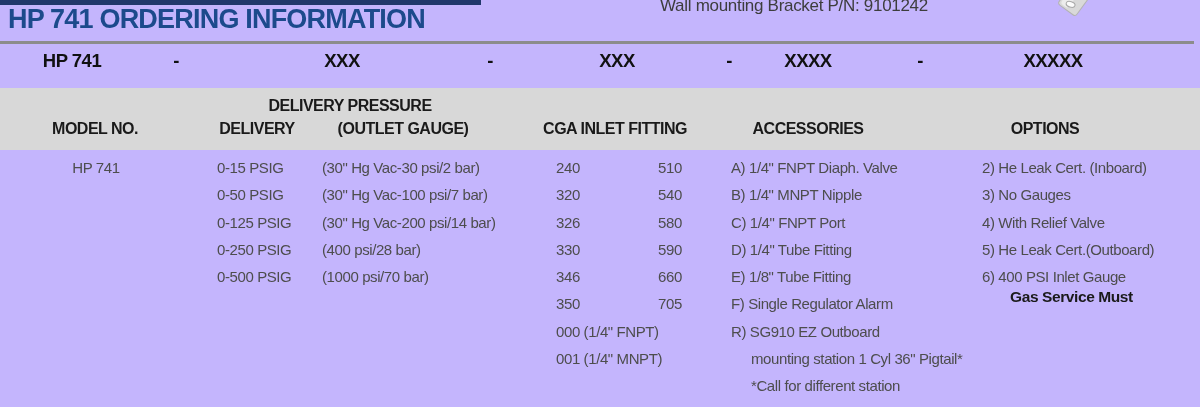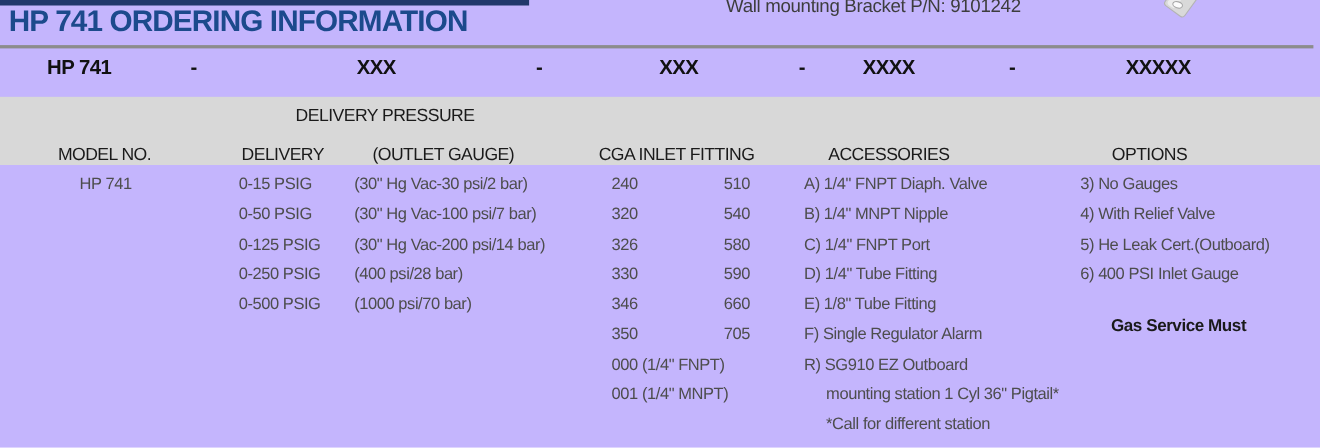--- a/index.html
+++ b/index.html
@@ -24,24 +24,24 @@
   .code-row{position:absolute;left:0;top:50px;width:1200px;height:26px;}
   .seg{
     position:absolute;transform:translateX(-50%);white-space:nowrap;
     font-size:18.5px;font-weight:bold;color:#111;letter-spacing:-0.5px;
   }
 
   
   .band{position:absolute;left:0;top:88px;width:1200px;height:62px;background:#d8d8d8;}
   .hlabel{
     position:absolute;transform:translateX(-50%);white-space:nowrap;
-    font-size:16px;font-weight:normal;color:#1a1a1a;letter-spacing:-0.5px;text-align:center;
+    font-size:16px;font-weight:bold;color:#1a1a1a;letter-spacing:-0.5px;text-align:center;
   }
   .hrow1{top:9px;}
-  .hrow2{top:32px;margin-top:12px;}
+  .hrow2{top:32px;}
 
   
   .col{position:absolute;top:154px;font-size:15px;letter-spacing:-0.4px;color:#4d4d4d;}
   .col .line{height:27.3px;line-height:27.3px;white-space:nowrap;}
   .col .indent{padding-left:20px;}
   .center{transform:translateX(-50%);}
   .note{
     position:absolute;left:1010px;top:287px;font-size:15.5px;font-weight:bold;
     color:#1a1a1a;letter-spacing:-0.4px;
   }
@@ -137,20 +137,21 @@
     <div class="line">C) 1/4" FNPT Port</div>
     <div class="line">D) 1/4" Tube Fitting</div>
     <div class="line">E) 1/8" Tube Fitting</div>
     <div class="line">F) Single Regulator Alarm</div>
     <div class="line">R) SG910 EZ Outboard</div>
     <div class="line indent">mounting station 1 Cyl 36" Pigtail*</div>
     <div class="line indent">*Call for different station</div>
   </div>
 
   <div class="col" style="left:982px">
+    <div class="line">2) He Leak Cert. (Inboard)</div>
     <div class="line">3) No Gauges</div>
     <div class="line">4) With Relief Valve</div>
     <div class="line">5) He Leak Cert.(Outboard)</div>
     <div class="line">6) 400 PSI Inlet Gauge</div>
   </div>
 
   <div class="note">
     <div class="line">Gas Service Must</div>
   </div>
 

